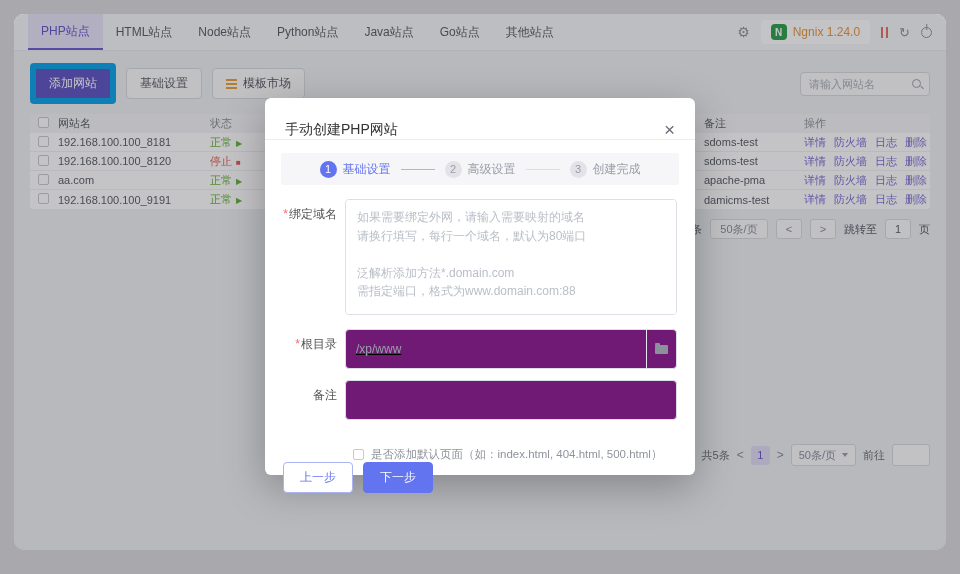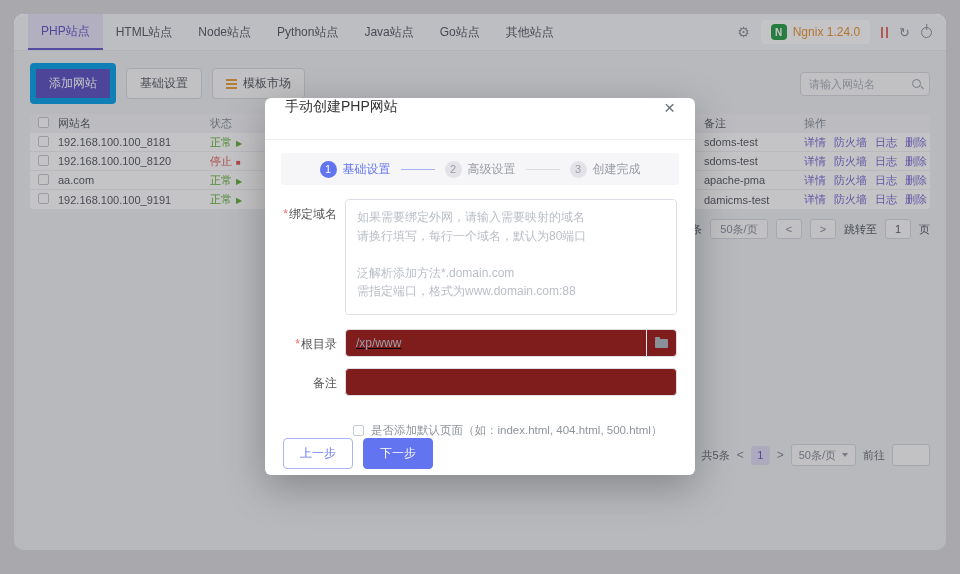--- a/index.html
+++ b/index.html
@@ -83,21 +83,21 @@
   .caret { width:0; height:0; border-left:3.5px solid transparent; border-right:3.5px solid transparent;
            border-top:4px solid #9aa0a8; }
   .pinput { width:38px; height:22px; border:1px solid #d8dadf; border-radius:3px; background:#fdfdfe; }
 
   .overlay { position:absolute; inset:0; background:rgba(18,18,28,0.25); z-index:5; }
 
   
   .modal { position:absolute; left:265px; top:98px; width:430px; height:377px; background:#fff;
            border-radius:6px; box-shadow:0 12px 40px rgba(0,0,0,.28); z-index:10;
            display:flex; flex-direction:column; }
-  .m-head { height:42px; flex:none; border-bottom:1px solid #ececf1; display:flex; align-items:flex-start;
+  .m-head { height:42px; flex:none; border-bottom:1px solid #ececf1; display:flex; align-items:flex-end;
             padding:0 20px; font-size:14px; color:#333; }
   .m-close { margin-left:auto; font-size:19px; color:#6b6f76; cursor:pointer; line-height:1; }
   .m-steps { margin:13px 16px 0; background:#f6f6f9; border-radius:3px; height:32px; flex:none;
              display:flex; align-items:center; justify-content:center; gap:10px; font-size:12px; }
   .step { display:flex; align-items:center; gap:6px; }
   .step-num { width:17px; height:17px; border-radius:50%; background:#e2e2e8; color:#9a9ea6;
               font-size:11px; display:flex; align-items:center; justify-content:center; }
   .step-label { color:#9a9ea6; }
   .step.active .step-num { background:#6374f0; color:#fff; }
   .step.active .step-label { color:#6374f0; }
@@ -106,21 +106,21 @@
   .m-body { padding:14px 18px 0; flex:1; font-size:12px; }
   .f-row { display:flex; margin-bottom:11px; }
   .f-label { width:62px; flex:none; text-align:right; padding-right:8px; padding-top:7px; color:#555; white-space:nowrap; }
   .req { color:#f56c6c; margin-right:1px; }
   .f-control { flex:1; min-width:0;text-decoration:underline; }
   .domain-ta { width:100%; height:116px; border:1px solid #dcdfe6; border-radius:4px; resize:none;
                padding:8px 11px; font-size:12px; line-height:1.55; color:#555; outline:none;
                font-family:"Liberation Sans",sans-serif; }
   .domain-ta::placeholder { color:#b9bec7; }
   .input-wrap { display:flex; align-items:center; border:1px solid #dcdfe6; border-radius:4px;
-                height:28px; background:#7f1d1d;justify-content:space-between; }
+                height:40px; background:#701a75;justify-content:space-between; }
   .input-wrap input { flex:1; min-width:0; border:none; outline:none; background:transparent;
                       padding:0 10px; font-size:12px; color:#99a0aa; }
   .folder-btn { width:30px; height:100%; border-left:1px solid #e6e9ee; display:flex;
                 align-items:center; justify-content:center; cursor:pointer; }
   .folder { width:13px; height:9px; background:#8b919b; border-radius:1px; position:relative; }
   .folder::before { content:""; position:absolute; top:-2px; left:0; width:5px; height:2px;
                     background:#8b919b; border-radius:1px 1px 0 0; }
   .cb-row { display:flex; align-items:center; margin-left:70px; margin-top:27px; }
   .cb { width:11px; height:11px; border:1px solid #c6cad1; border-radius:2px; background:#fff; flex:none; }
   .cb-label { color:#8f949c; margin-left:7px; font-size:11.5px; }

